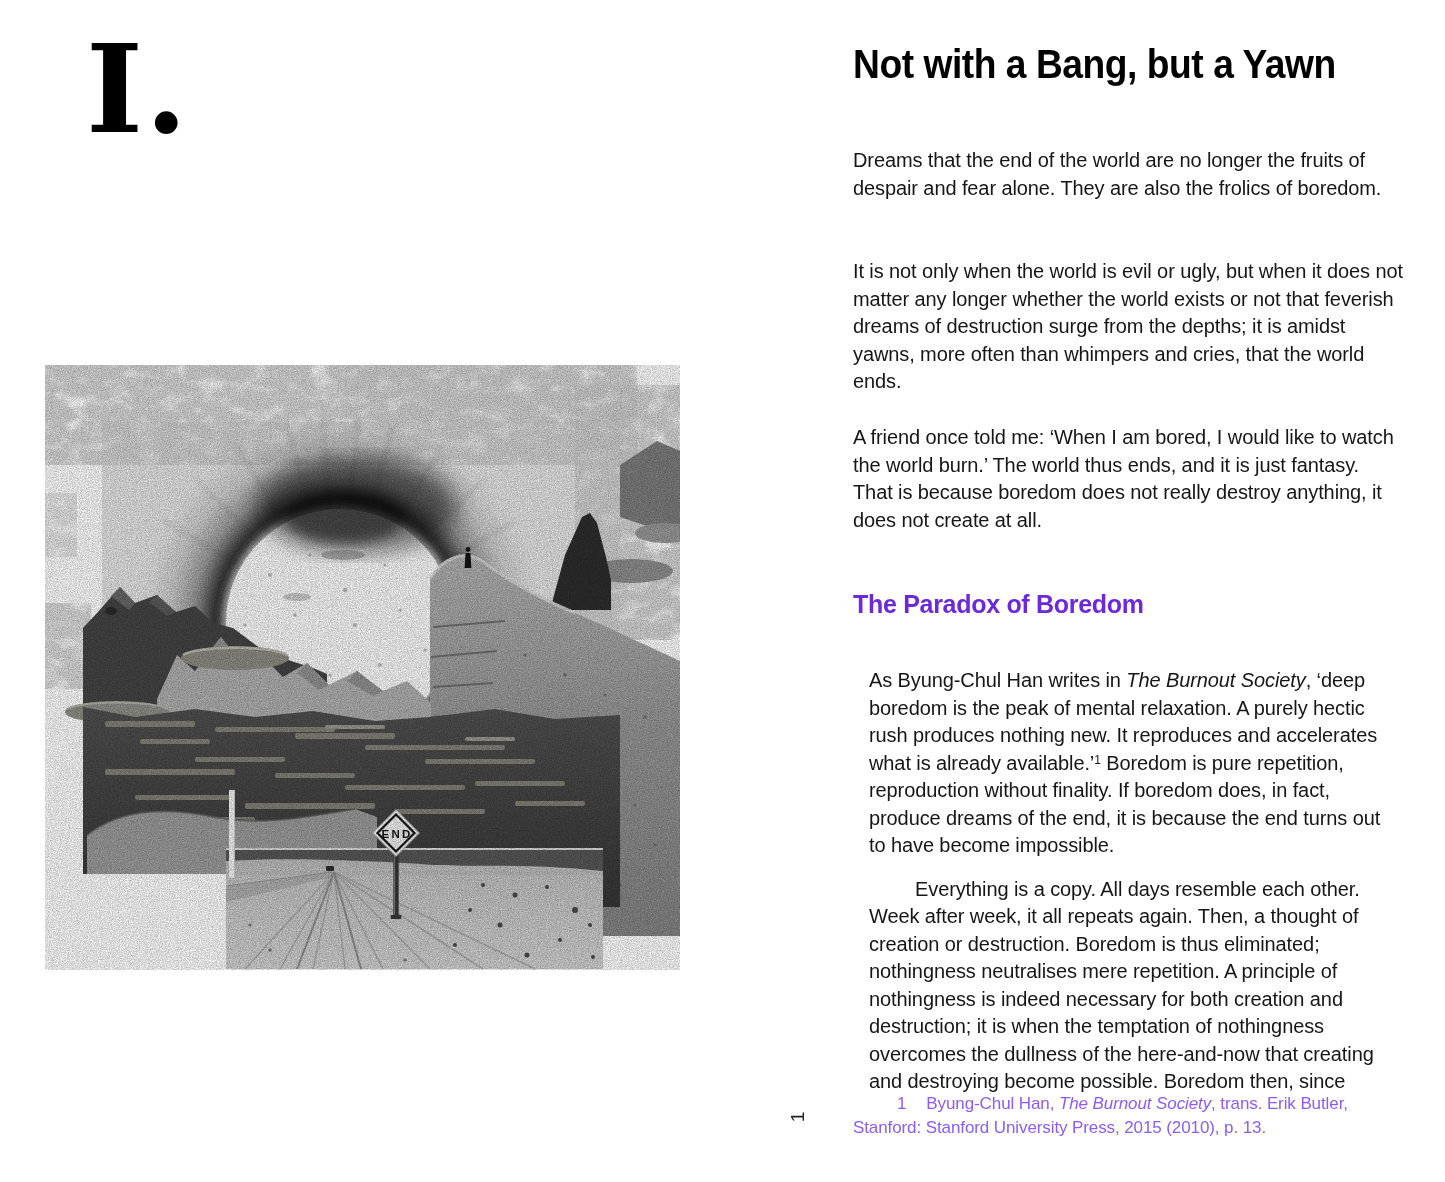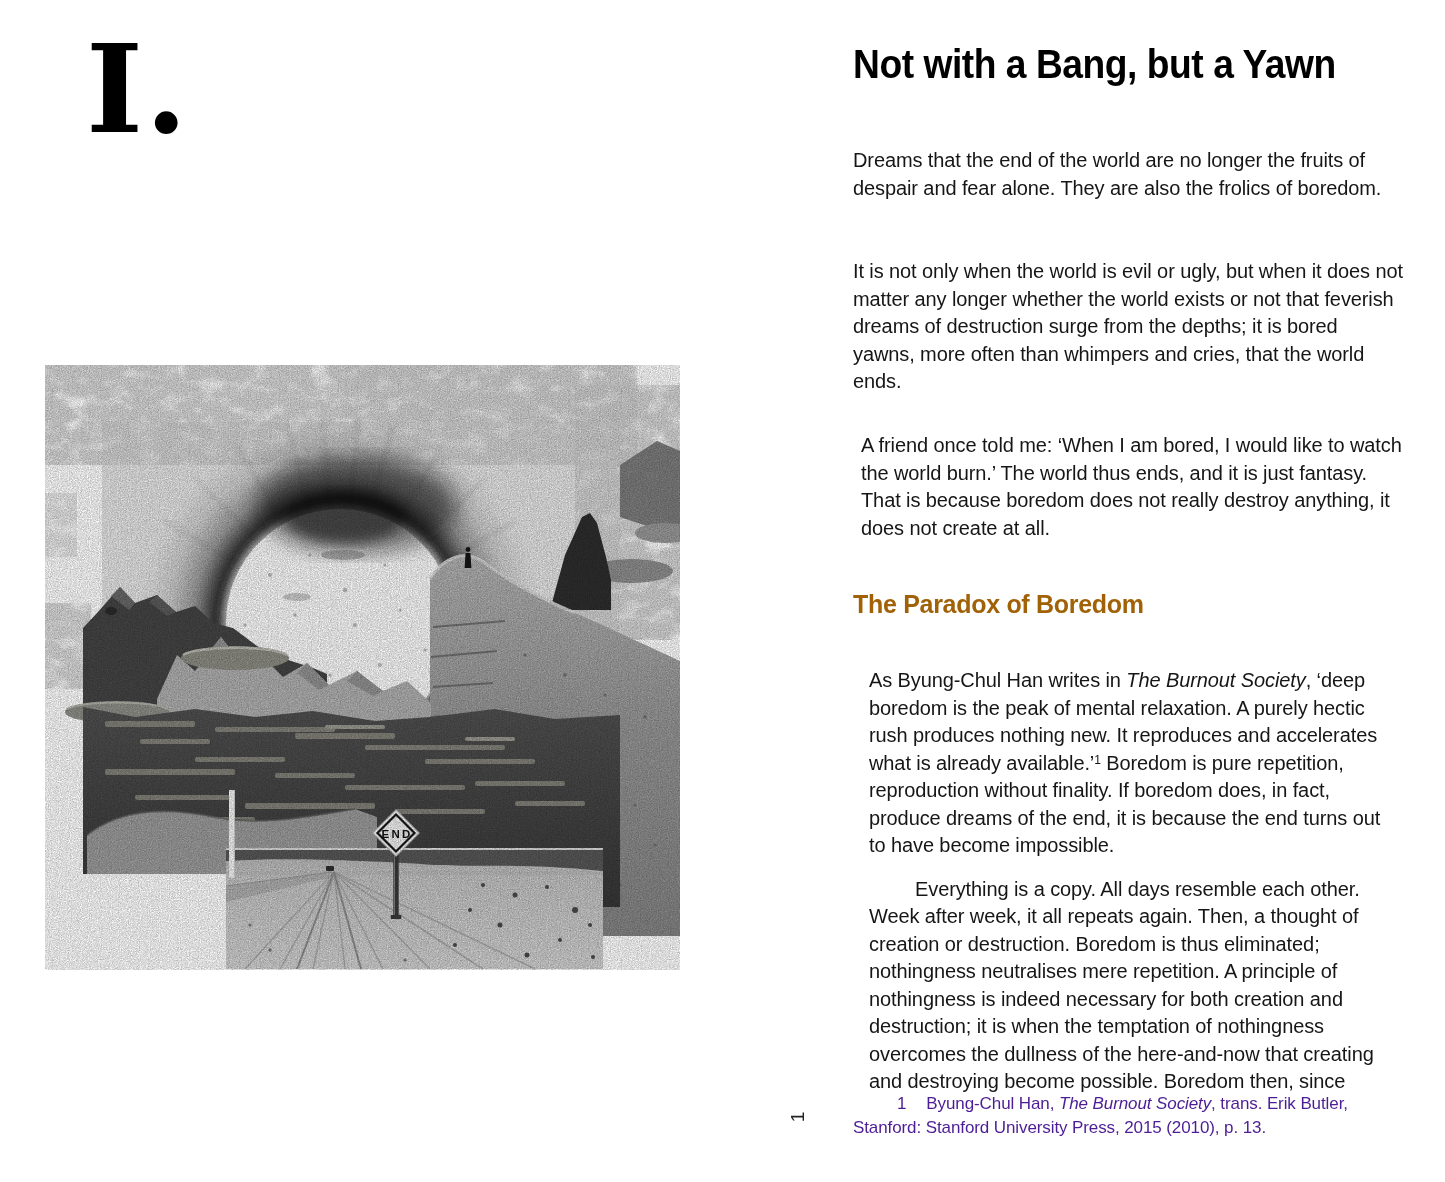--- a/index.html
+++ b/index.html
@@ -25,30 +25,30 @@
     left:853px;top:42px;width:600px;
     font-size:40px;font-weight:700;letter-spacing:-0.5px;color:#000;
     transform:scaleX(0.93);transform-origin:left top;white-space:nowrap;
   }
   .body-col{width:550px;font-size:20px;line-height:27.5px;letter-spacing:-0.1px;}
   .p1{left:853px;top:147px;}
   .p2{left:853px;top:258px;}
   .p3{left:853px;top:424px;}
   .section-heading{
     left:853px;top:590px;width:550px;
-    font-size:25px;font-weight:700;letter-spacing:-0.3px;color:#a16207;
+    font-size:25px;font-weight:700;letter-spacing:-0.3px;color:#6d28d9;
   }
   .p45{left:853px;top:651px;}
   .p45 p{margin:16px;}
   .p-indent{text-indent:46px;}
   em.book{font-style:italic;}
   sup.fnref{font-size:12px;vertical-align:6px;line-height:0;}
   .footnote{
     left:853px;top:1092px;width:556px;
-    font-size:17px;line-height:23.5px;letter-spacing:-0.1px;color:#4c1d95;
+    font-size:17px;line-height:23.5px;letter-spacing:-0.1px;color:#8b5cf6;
     text-indent:44px;
   }
   .footnote .fn-num{margin-right:20px;}
   .folio{
     left:776px;top:1106px;width:44px;text-align:center;
     font-size:19px;color:#222;
     transform:rotate(-90deg);transform-origin:center center;
   }
 </style>
 </head>
@@ -297,23 +297,23 @@
     <text x="352" y="472.5" text-anchor="middle" font-family="Liberation Sans, sans-serif" font-size="11.5" font-weight="bold" letter-spacing="2.2" fill="#111">END</text>
   </g>
 
   <rect x="0" y="0" width="635" height="605" fill="#000" filter="url(#grain)" opacity="0.28"></rect>
 </svg>
 
 <h1 class="abs title" style="margin:0;">Not with a Bang, but a Yawn</h1>
 
 <p class="abs body-col p1" style="margin:0;">Dreams that the end of the world are no longer the fruits of despair and fear alone. They are also the frolics of boredom.</p>
 
-<p class="abs body-col p2" style="margin:0;">It is not only when the world is evil or ugly, but when it does not matter any longer whether the world exists or not that feverish dreams of destruction surge from the depths; it is bored yawns, more often than whimpers and cries, that the world ends.</p>
-
-<p class="abs body-col p3" style="margin:8px;">A friend once told me: ‘When I am bored, I would like to watch the world burn.’ The world thus ends, and it is just fantasy. That is because boredom does not really destroy anything, it does not create at all.</p>
+<p class="abs body-col p2" style="margin:0;">It is not only when the world is evil or ugly, but when it does not matter any longer whether the world exists or not that feverish dreams of destruction surge from the depths; it is amidst yawns, more often than whimpers and cries, that the world ends.</p>
+
+<p class="abs body-col p3" style="margin:0;">A friend once told me: ‘When I am bored, I would like to watch the world burn.’ The world thus ends, and it is just fantasy. That is because boredom does not really destroy anything, it does not create at all.</p>
 
 <h2 class="abs section-heading" style="margin:0;">The Paradox of Boredom</h2>
 
 <div class="abs body-col p45">
   <p>
     <span>As Byung-Chul Han writes in </span><em class="book">The Burnout Society</em><span>, ‘deep boredom is the peak of mental relaxation. A purely hectic rush produces nothing new. It reproduces and accelerates what is already available.’</span><sup class="fnref">1</sup><span> Boredom is pure repetition, reproduction without finality. If boredom does, in fact, produce dreams of the end, it is because the end turns out to have become impossible.</span>
   </p>
   <p class="p-indent">Everything is a copy. All days resemble each other. Week after week, it all repeats again. Then, a thought of creation or destruction. Boredom is thus eliminated; nothingness neutralises mere repetition. A principle of nothingness is indeed necessary for both creation and destruction; it is when the temptation of nothingness overcomes the dullness of the here-and-now that creating and destroying become possible. Boredom then, since</p>
 </div>
 

